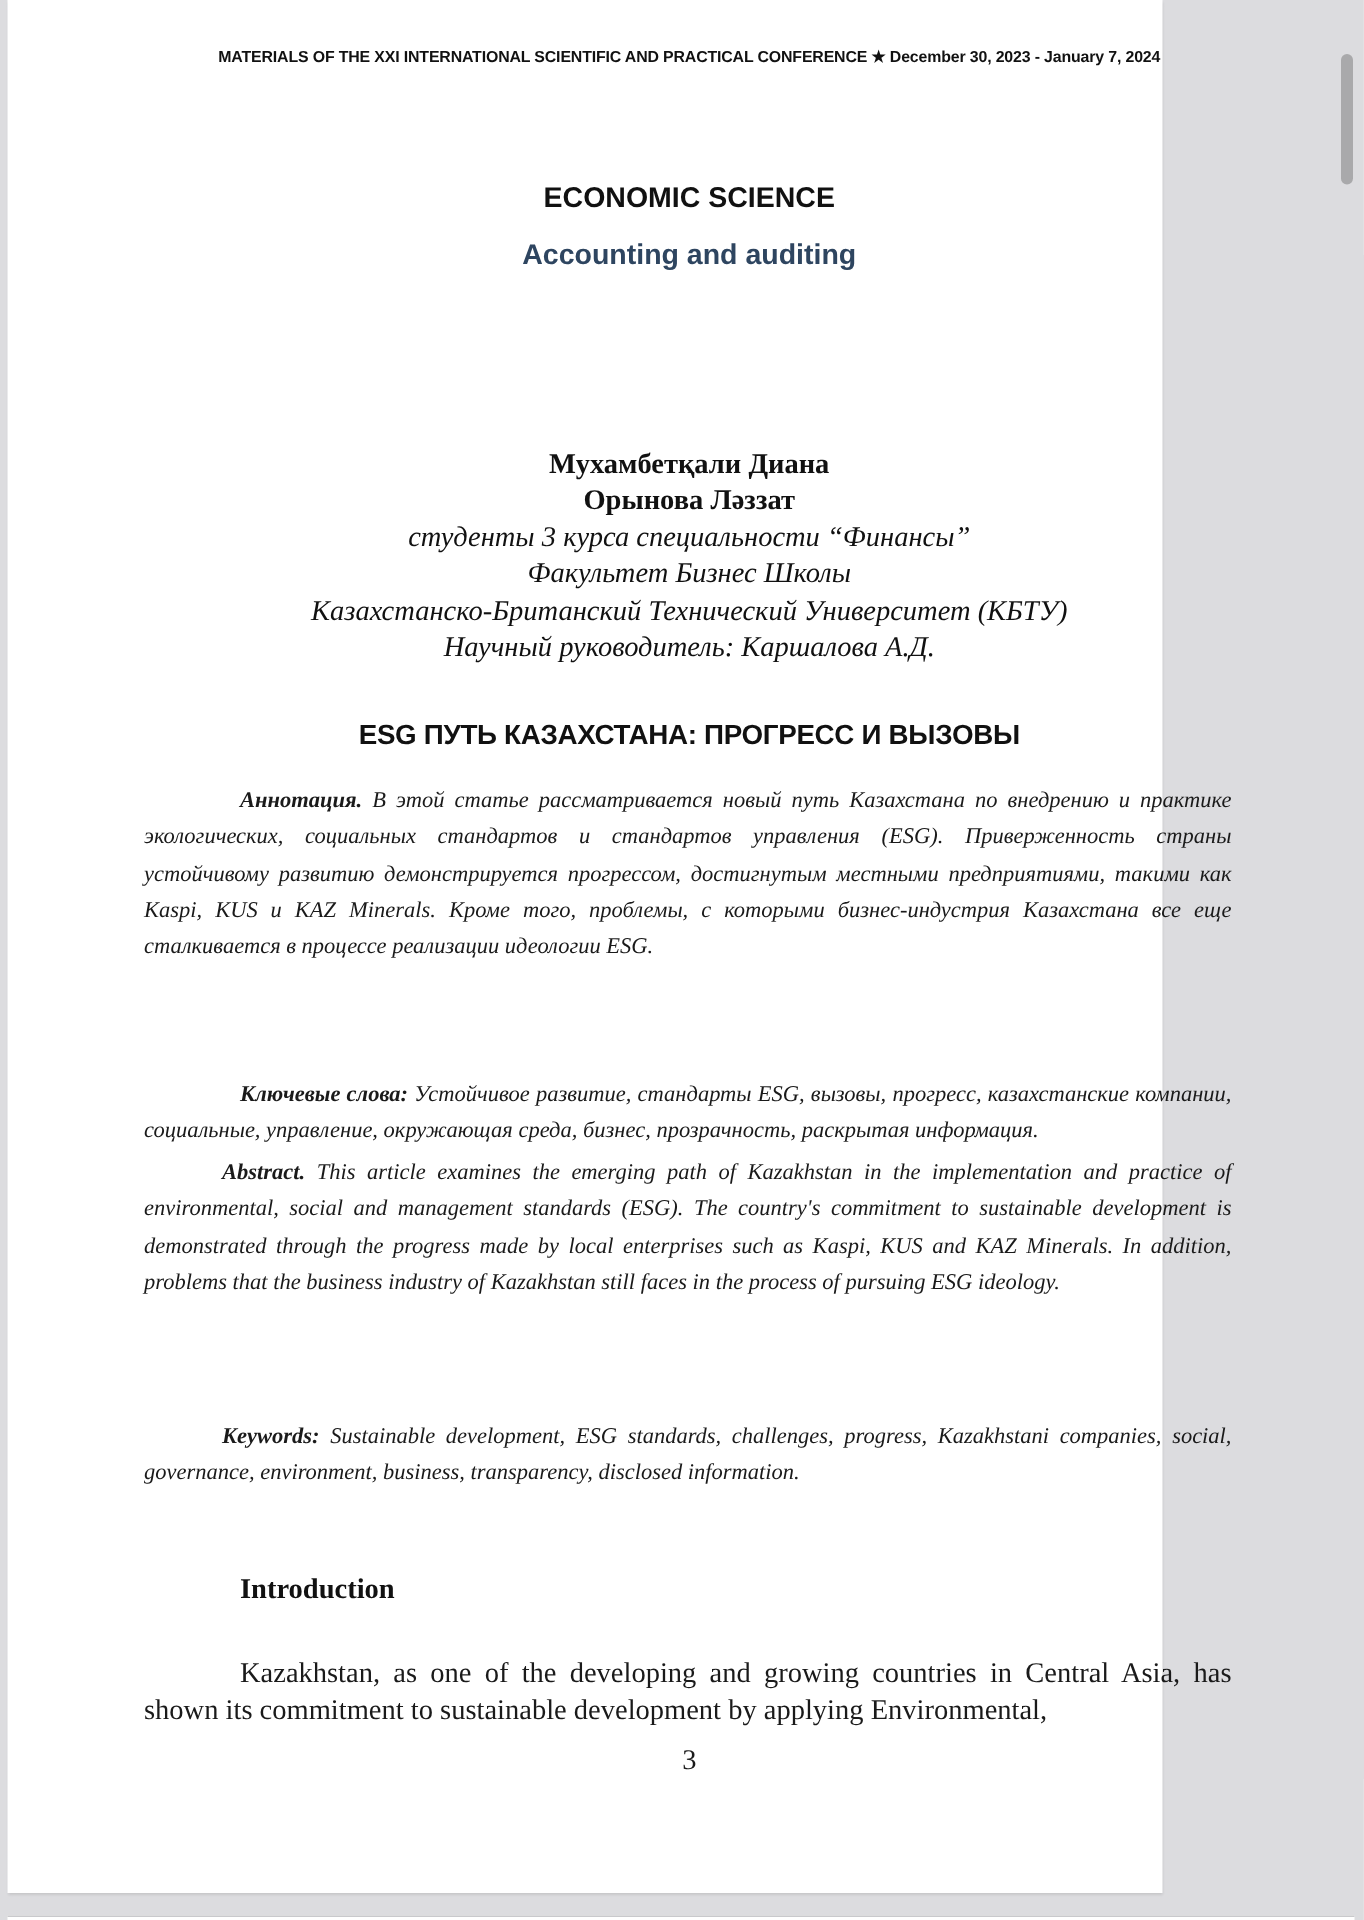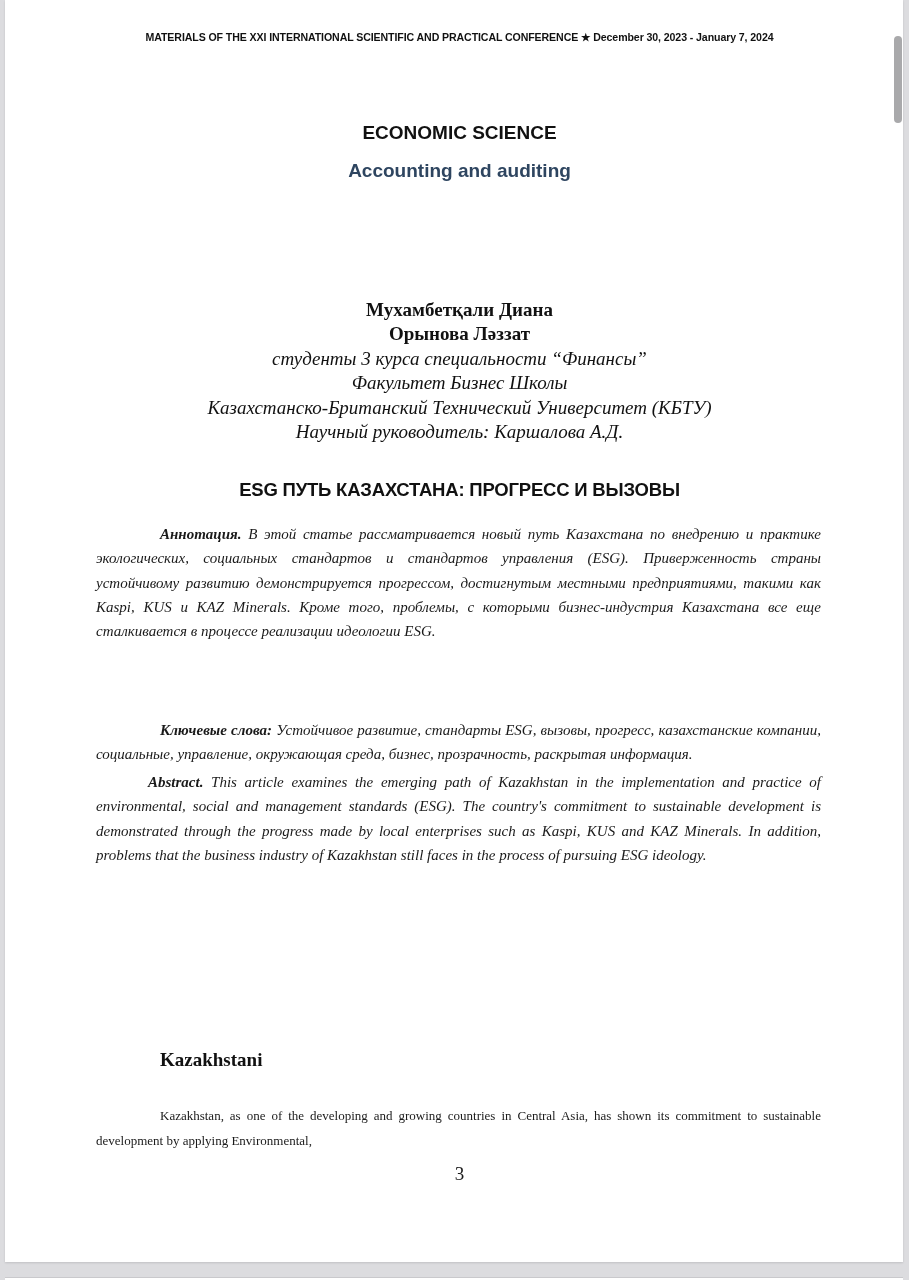--- a/index.html
+++ b/index.html
@@ -14,21 +14,21 @@
     position: relative;
     width: 909px;
     height: 1280px;
     background: #dcdcdf;
     overflow: hidden;
   }
   .page {
     position: absolute;
     left: 5px;
     top: 0;
-    width: 898px;
+    width: 770px;
     height: 1262px;
     background: #ffffff;
     box-shadow: 0 1px 2px rgba(0,0,0,0.12);
   }
   .next-page {
     position: absolute;
     left: 5px;
     top: 1277px;
     width: 898px;
     height: 40px;
@@ -134,21 +134,21 @@
     font-weight: bold;
     font-size: 19px;
     color: #111;
   }
   .intro-text {
     position: absolute;
     top: 1104px;
     left: 91px;
     width: 725px;
     font-family: "Liberation Serif", serif;
-    font-size: 13px;
+    font-size: 19px;
     line-height: 24.5px;
     text-align: justify;
     color: #1a1a1a;
   }
   .intro-text p { margin: 0; text-indent: 64px; }
   .page-number {
     position: absolute;
     top: 1163px;
     left: 0;
     width: 909px;
@@ -185,22 +185,25 @@
     </div>
 
     <div class="body-block ru-keywords">
       <p><span class="lead">Ключевые слова:</span><span> Устойчивое развитие, стандарты ESG, вызовы, прогресс, казахстанские компании, социальные, управление, окружающая среда, бизнес, прозрачность, раскрытая информация.</span></p>
     </div>
 
     <div class="body-block en-abstract">
       <p><span class="lead">Abstract.</span><span> This article examines the emerging path of Kazakhstan in the implementation and practice of environmental, social and management standards (ESG). The country's commitment to sustainable development is demonstrated through the progress made by local enterprises such as Kaspi, KUS and KAZ Minerals. In addition, problems that the business industry of Kazakhstan still faces in the process of pursuing ESG ideology.</span></p>
     </div>
 
-
-    <div class="intro-heading">Kazakhstani</div>
+    <div class="body-block en-keywords">
+      <p><span class="lead">Keywords:</span><span> Sustainable development, ESG standards, challenges, progress, Kazakhstani companies, social, governance, environment, business, transparency, disclosed information.</span></p>
+    </div>
+
+    <div class="intro-heading">Introduction</div>
 
     <div class="intro-text">
       <p>Kazakhstan, as one of the developing and growing countries in Central Asia, has shown its commitment to sustainable development by applying Environmental,</p>
     </div>
 
     <div class="page-number">3</div>
   </div>
 
   <div class="next-page"></div>
 

